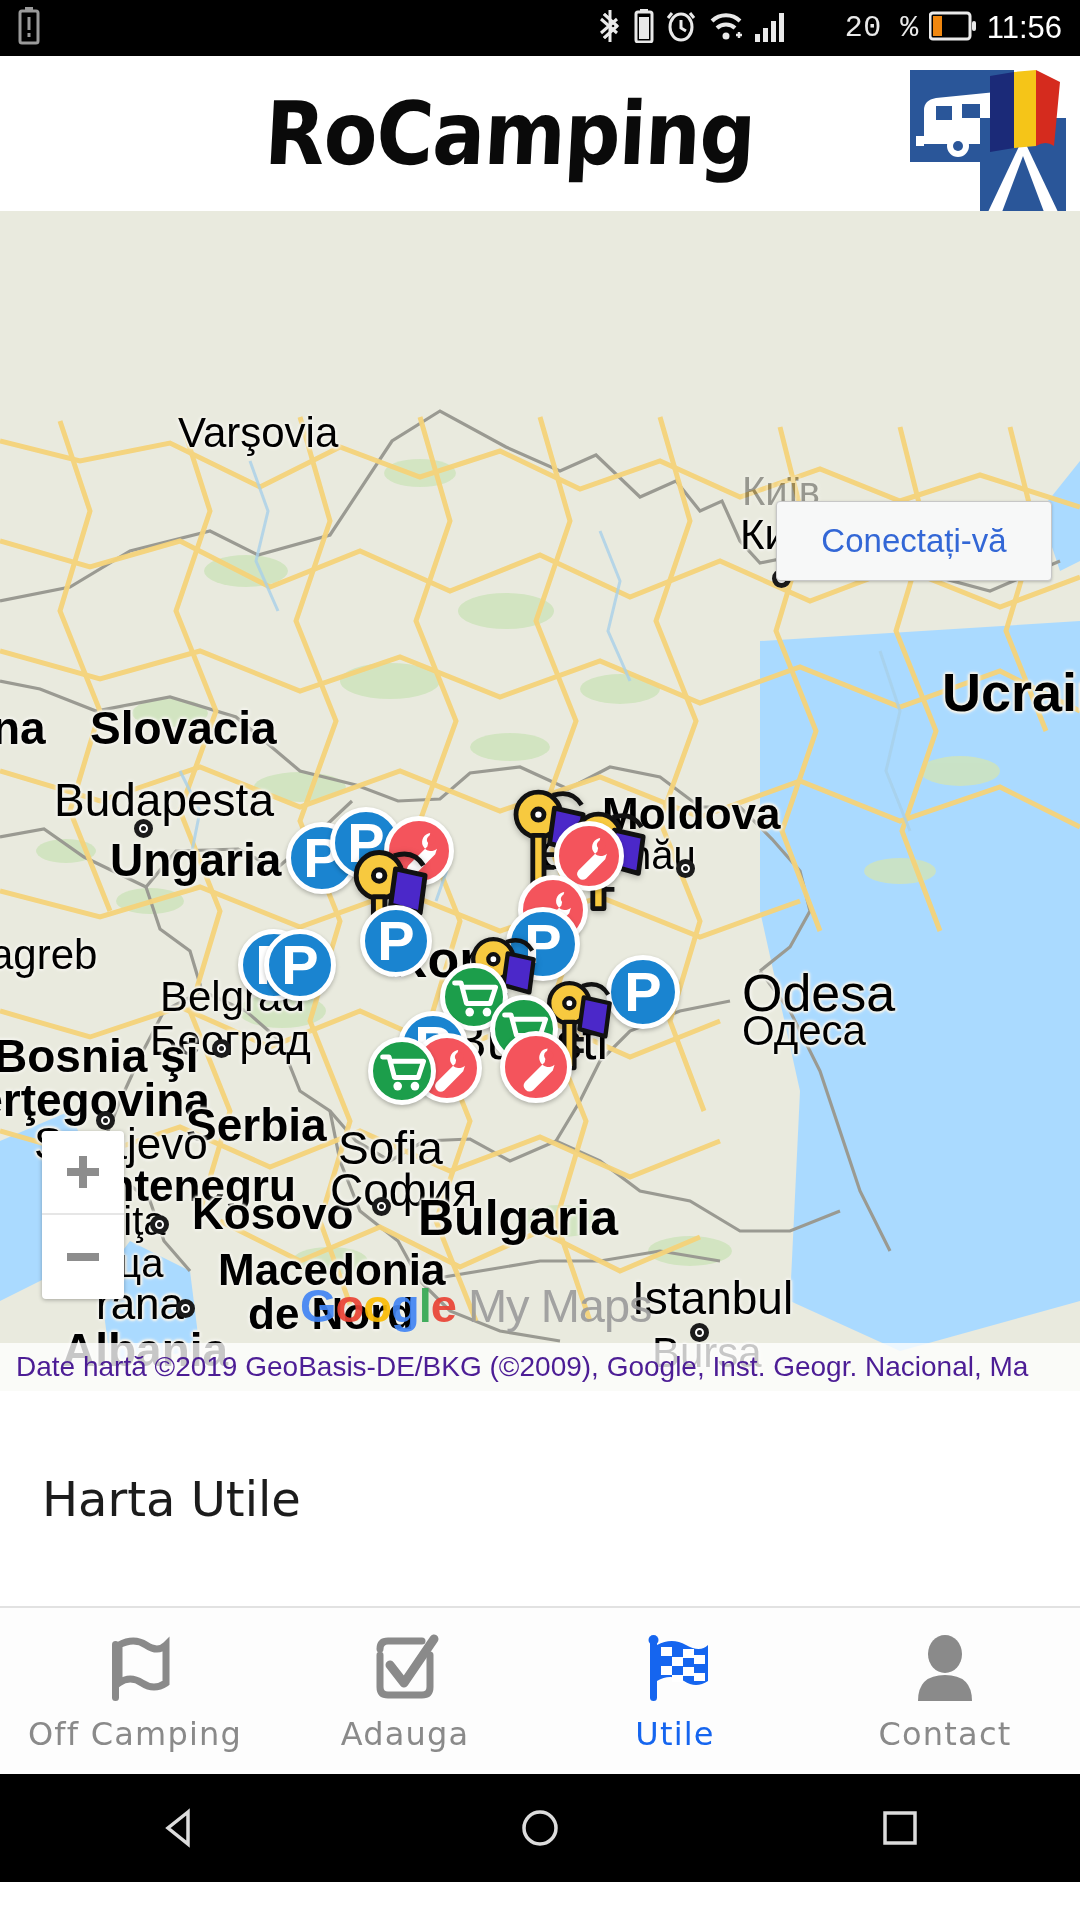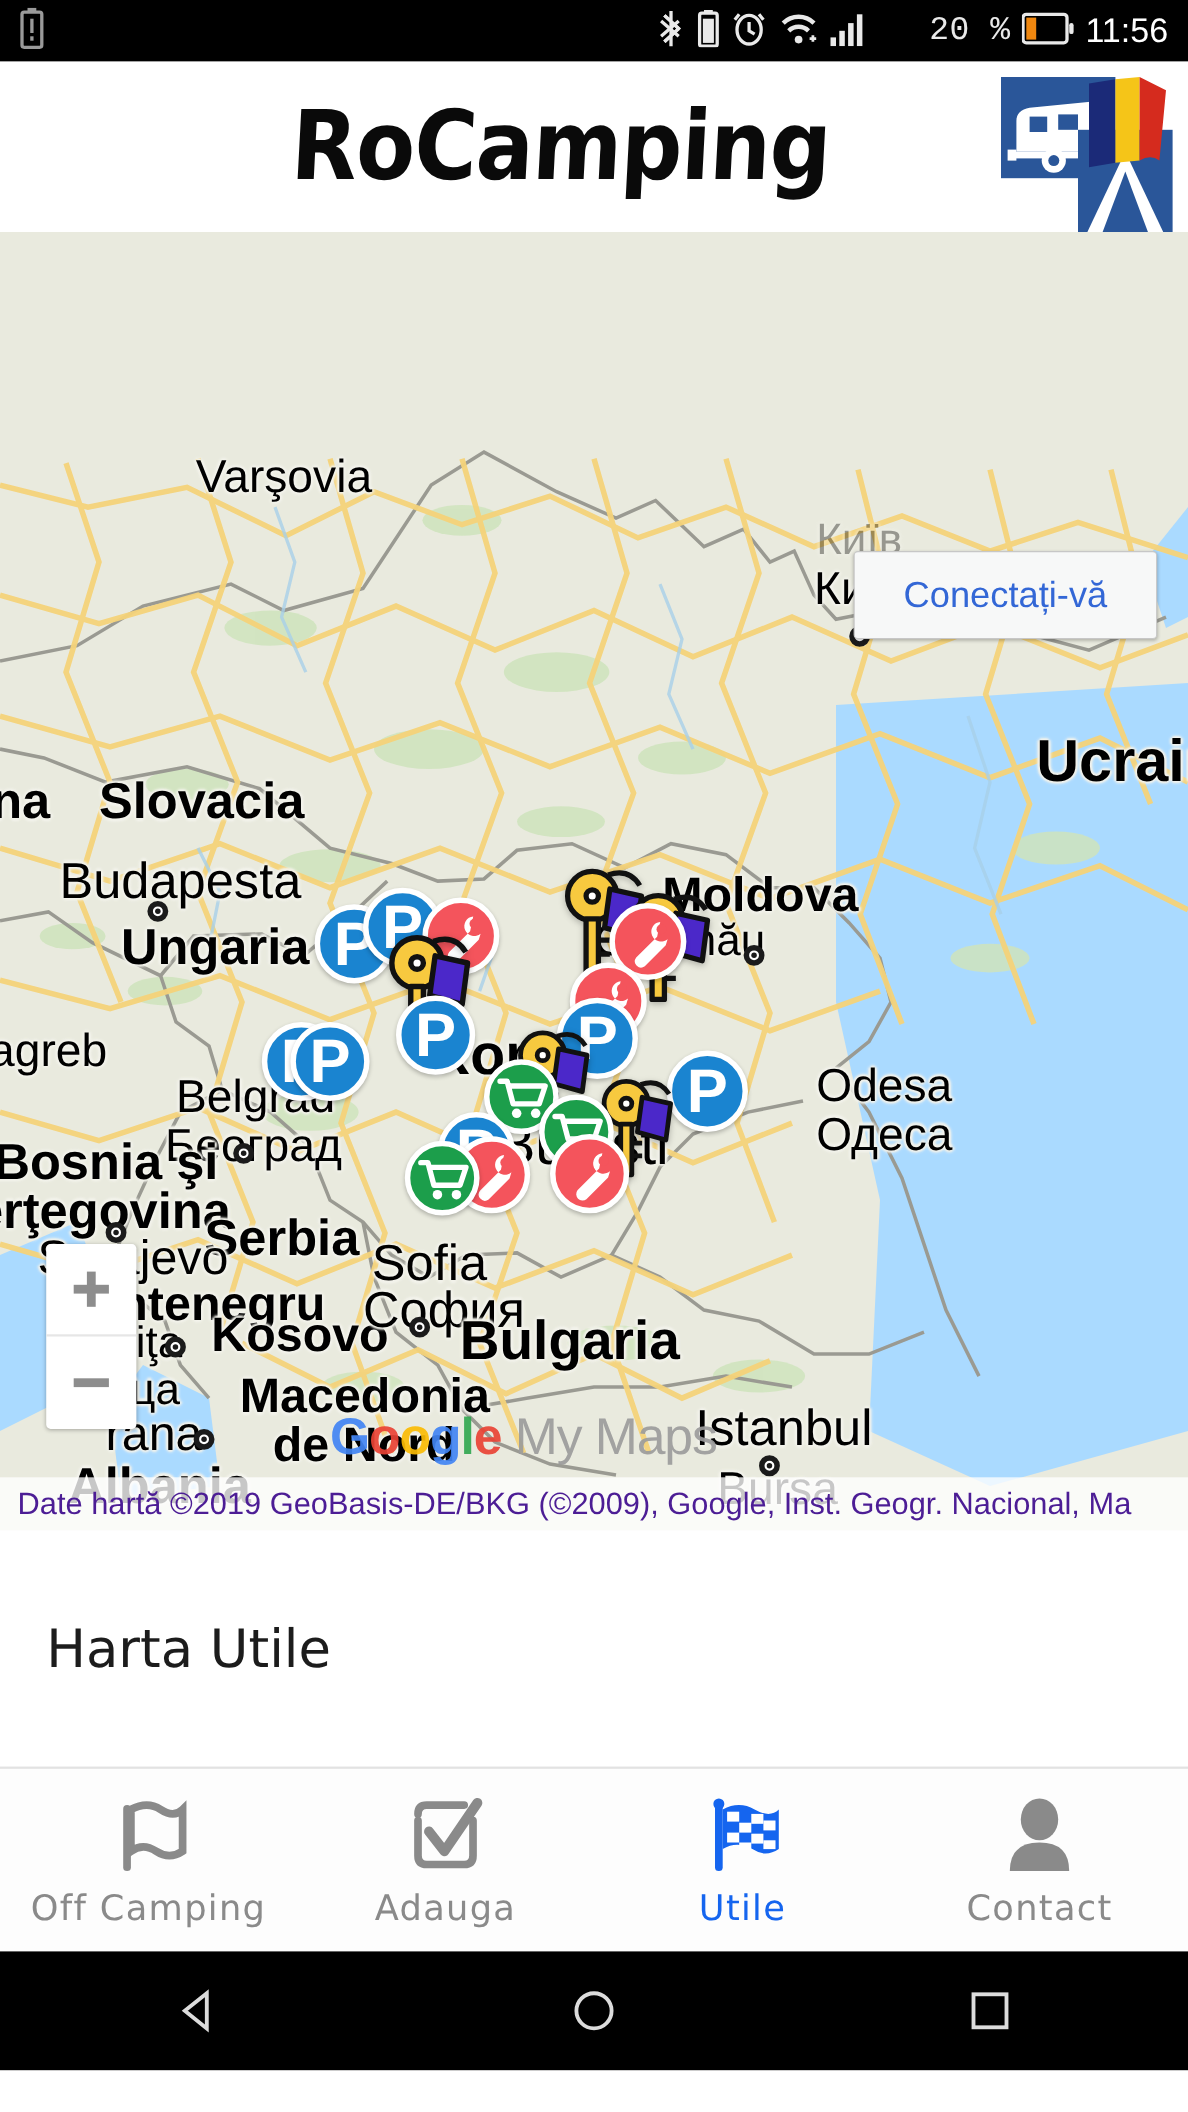--- a/index.html
+++ b/index.html
@@ -402,21 +402,21 @@
   <div id="map-labels">
       <div class="lbl city" style="left: 178px; top: 198px; font-size: 42px;">Varşovia</div>
       <div class="lbl city" style="left: 740px; top: 300px; font-size: 42px;">Київ</div>
       <div class="lbl country" style="left: 942px; top: 450px; font-size: 54px;">Ucraina</div>
       <div class="lbl country" style="left: 90px; top: 490px; font-size: 46px;">Slovacia</div>
       <div class="lbl city" style="left: 54px; top: 562px; font-size: 46px;">Budapesta</div>
       <div class="lbl country" style="left: 110px; top: 622px; font-size: 46px;">Ungaria</div>
       <div class="lbl country" style="left: -8px; top: 490px; font-size: 46px;">na</div>
       <div class="lbl country" style="left: 602px; top: 578px; font-size: 44px;">Moldova</div>
       <div class="lbl city" style="left: 540px; top: 622px; font-size: 40px;">Chișinău</div>
-      <div class="lbl city" style="left: 742px; top: 752px; font-size: 42px;">Odesa</div>
+      <div class="lbl city" style="left: 742px; top: 752px; font-size: 52px;">Odesa</div>
       <div class="lbl city" style="left: 742px; top: 796px; font-size: 42px;">Одеса</div>
       <div class="lbl city" style="left: -10px; top: 720px; font-size: 42px;">agreb</div>
       <div class="lbl city" style="left: 160px; top: 762px; font-size: 42px;">Belgrad</div>
       <div class="lbl city" style="left: 150px; top: 806px; font-size: 42px;">Београд</div>
       <div class="lbl country" style="left: -6px; top: 818px; font-size: 46px;">Bosnia şi</div>
       <div class="lbl country" style="left: -56px; top: 862px; font-size: 46px;">Herţegovina</div>
       <div class="lbl country" style="left: 186px; top: 856px; font-size: 46px; margin-top: 31px;">Serbia</div>
       <div class="lbl city" style="left: 34px; top: 908px; font-size: 44px;">Sarajevo</div>
       <div class="lbl country" style="left: 44px; top: 950px; font-size: 44px;">Muntenegru</div>
       <div class="lbl city" style="left: 110px; top: 988px; font-size: 40px;">riţa</div>

